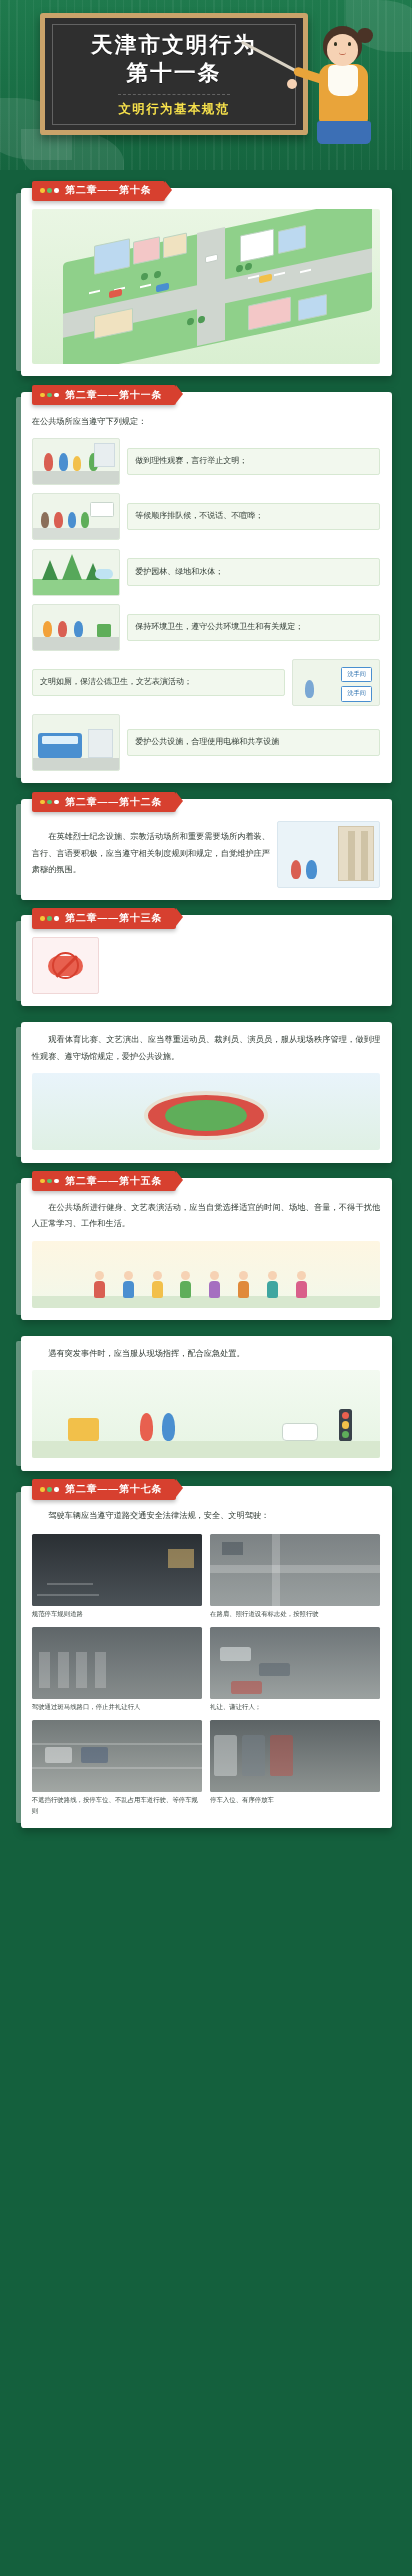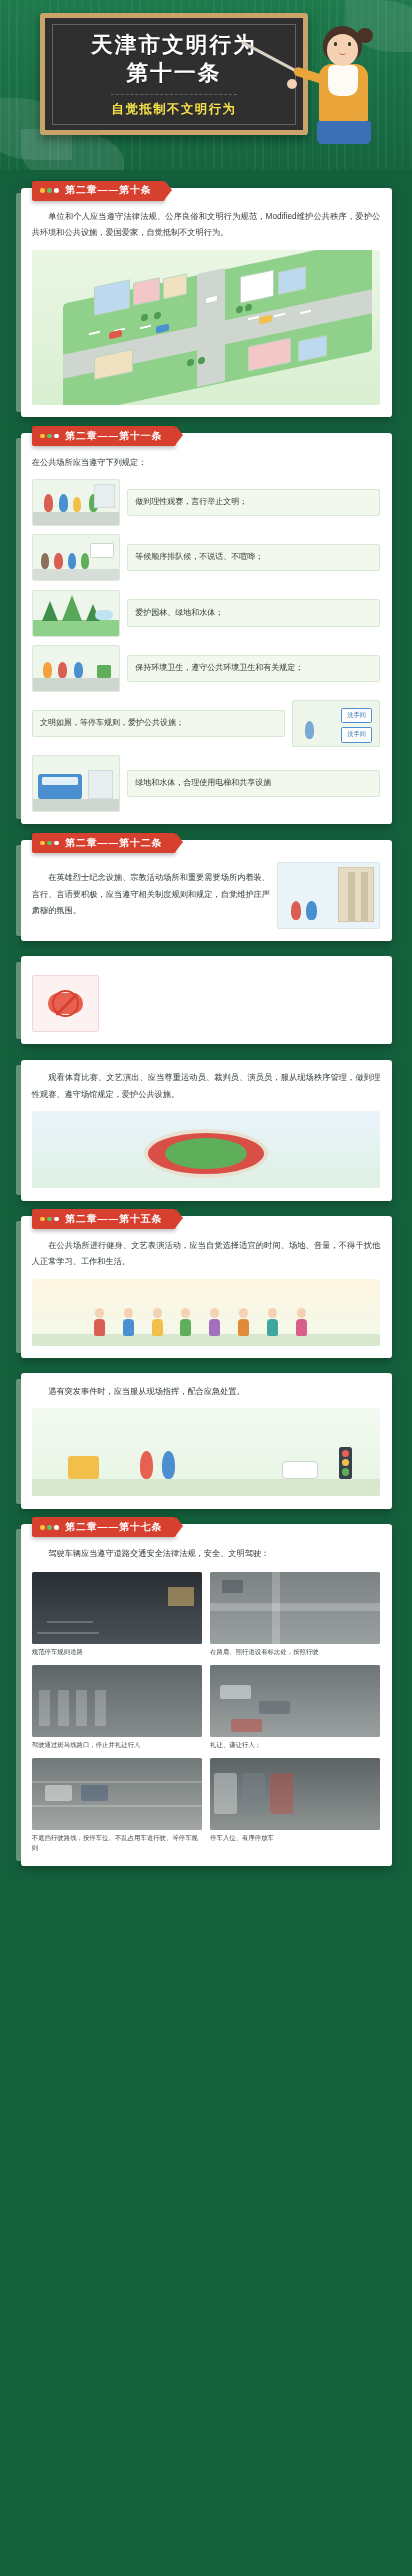--- a/index.html
+++ b/index.html
@@ -279,21 +279,21 @@
   <div class="hdr-leaf" style="left:-20.6px;top:98px;width:93px;height:62px;"></div>
   <div class="hdr-leaf" style="left:20.6px;top:129px;width:103px;height:57px;"></div>
   <div class="hdr-leaf" style="right:-15.5px;top:0px;width:82px;height:52px;"></div>
 
   <div class="board">
     <div class="board-inner">
       <div class="board-title">
         <div>天津市文明行为</div>
         <div>第十一条</div>
       </div>
-      <div class="board-sub">自觉抵制不文明行为</div>
+      <div class="board-sub">文明行为基本规范</div>
     </div>
   </div>
 
   <div class="teacher">
     <div class="pointer"></div>
     <div class="t-arm"></div>
       <div class="t-hand"></div>
     <div class="t-body"></div>
       <div class="t-shirt"></div>
       <div class="t-skirt"></div>
@@ -310,21 +310,20 @@
   <div class="card-head">
     <div class="head-plate">
       <span class="dots">
         <span class="dot y"></span>
           <span class="dot g"></span>
           <span class="dot w"></span>
       </span>
       <span class="head-text">第二章——第十条</span>
     </div>
   </div>
-  <div class="para">单位和个人应当遵守法律法规、公序良俗和文明行为规范，Modified维护公共秩序，爱护公共环境和公共设施，爱国爱家，自觉抵制不文明行为。</div>
   <div class="illus city">
     <div class="ground"></div>
     <div class="road-h"></div>
     <div class="road-v"></div>
     <div class="dash" style="left:57px;top:82px;"></div>
     <div class="dash" style="left:82px;top:79px;"></div>
     <div class="dash" style="left:108px;top:76px;"></div>
     <div class="dash" style="left:216px;top:67px;"></div>
     <div class="dash" style="left:242px;top:64px;"></div>
     <div class="dash" style="left:268px;top:61px;"></div>
@@ -402,39 +401,39 @@
       <div style="position:absolute;left:0;bottom:0;width:100%;height:12.4px;background:#cfd6cf;"></div>
       <div class="person" style="left:10.3px;bottom:12.4px;width:9.3px;height:16.5px;background:#f2a23a;"></div>
       <div class="person" style="left:25px;bottom:12.4px;width:9.3px;height:16.5px;background:#d95f52;"></div>
       <div class="person" style="left:41px;bottom:12.4px;width:9.3px;height:16.5px;background:#4a8fd0;"></div>
       <div style="position:absolute;right:8.2px;bottom:12.4px;width:13.4px;height:13.4px;background:#5fae5a;border-radius:1.5px;"></div>
     </div>
     <div class="sub-text">保持环境卫生，遵守公共环境卫生和有关规定；</div>
   </div>
 
   <div class="subpanel">
-    <div class="sub-text" style="order:1">文明如厕，等停车规则，爱护公共设施；</div>
+    <div class="sub-text" style="order:1">文明如厕，保洁公德卫生，文艺表演活动；</div>
     <div class="sub-illu" style="order:2">
       <div class="wc-wrap">
         <div class="wc">洗手间</div>
         <div class="wc">洗手间</div>
       </div>
       <div class="person" style="left:11.3px;bottom:7.2px;width:9.3px;height:17.5px;background:#7aa7d4;"></div>
     </div>
   </div>
 
 
   <div class="subpanel">
     <div class="sub-illu" style="height:57px;">
       <div style="position:absolute;left:0;bottom:0;width:100%;height:12.4px;background:#cfd6cf;"></div>
       <div style="position:absolute;left:5.2px;bottom:12.4px;width:44px;height:25px;background:#4a8fd0;border-radius:3.1px;"></div>
       <div style="position:absolute;left:9.3px;bottom:26px;width:36px;height:8.2px;background:#dff0fa;border-radius:1.5px;"></div>
       <div style="position:absolute;right:6.2px;bottom:12.4px;width:25px;height:29px;background:#e8eef0;border:0.5px solid #cfdbe0;"></div>
     </div>
-    <div class="sub-text">绿地和水体，合理使用电梯和共享设施</div>
+    <div class="sub-text">爱护公共设施，合理使用电梯和共享设施</div>
   </div>
 </div>
 
 <div class="card">
   <div class="card-head">
     <div class="head-plate">
       <span class="dots">
         <span class="dot y"></span>
           <span class="dot g"></span>
           <span class="dot w"></span>
@@ -450,20 +449,30 @@
       <div style="position:absolute;right:5.2px;top:4.1px;width:36px;height:55px;background:#e6dcc6;border:0.5px solid #d2c6ab;"></div>
       <div style="position:absolute;right:11.3px;top:9.3px;width:7.2px;height:49px;background:#cfc3a6;"></div>
       <div style="position:absolute;right:24px;top:9.3px;width:7.2px;height:49px;background:#cfc3a6;"></div>
       <div class="person" style="left:12.4px;bottom:7.2px;width:10.3px;height:19.6px;background:#d95f52;"></div>
       <div class="person" style="left:28px;bottom:7.2px;width:10.3px;height:19.6px;background:#4a8fd0;"></div>
     </div>
   </div>
 </div>
 
 <div class="card">
+  <div class="card-head">
+    <div class="head-plate">
+      <span class="dots">
+        <span class="dot y"></span>
+          <span class="dot g"></span>
+          <span class="dot w"></span>
+      </span>
+      <span class="head-text">第二章——第十三条</span>
+    </div>
+  </div>
   <div class="rowline">
     <div class="side-illu" style="flex:0 0 67px;height:57px;background:#fdf2f2;border-color:#f0d7d7;">
       <div style="position:absolute;left:15.5px;top:17.5px;width:35px;height:20.6px;background:#e8604f;border-radius:10.3px;"></div>
       <div class="ban" style="left:19.6px;top:14.4px;width:27px;height:27px;"></div>
     </div>
   </div>
 </div>
 
 <div class="card">
   <div class="para">观看体育比赛、文艺演出、应当尊重运动员、裁判员、演员员，服从现场秩序管理，做到理性观赛、遵守场馆规定，爱护公共设施。</div>

